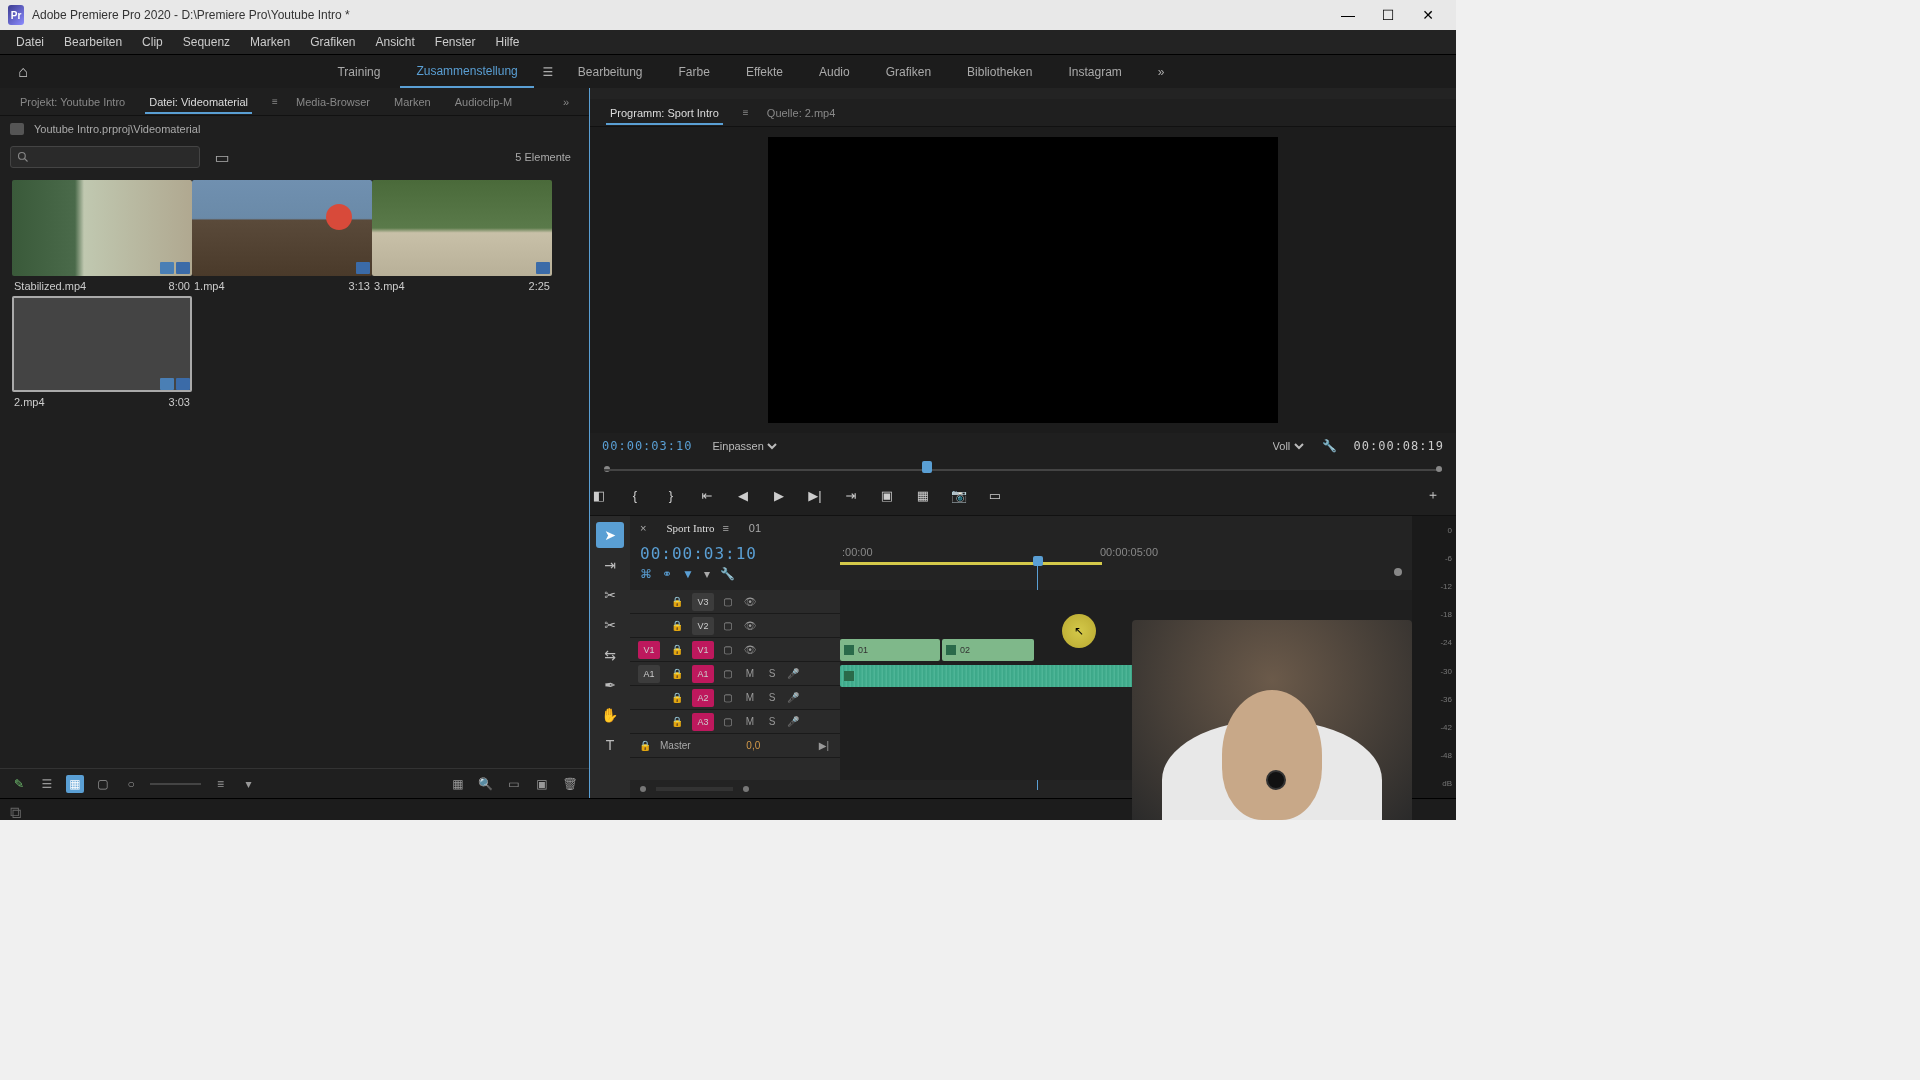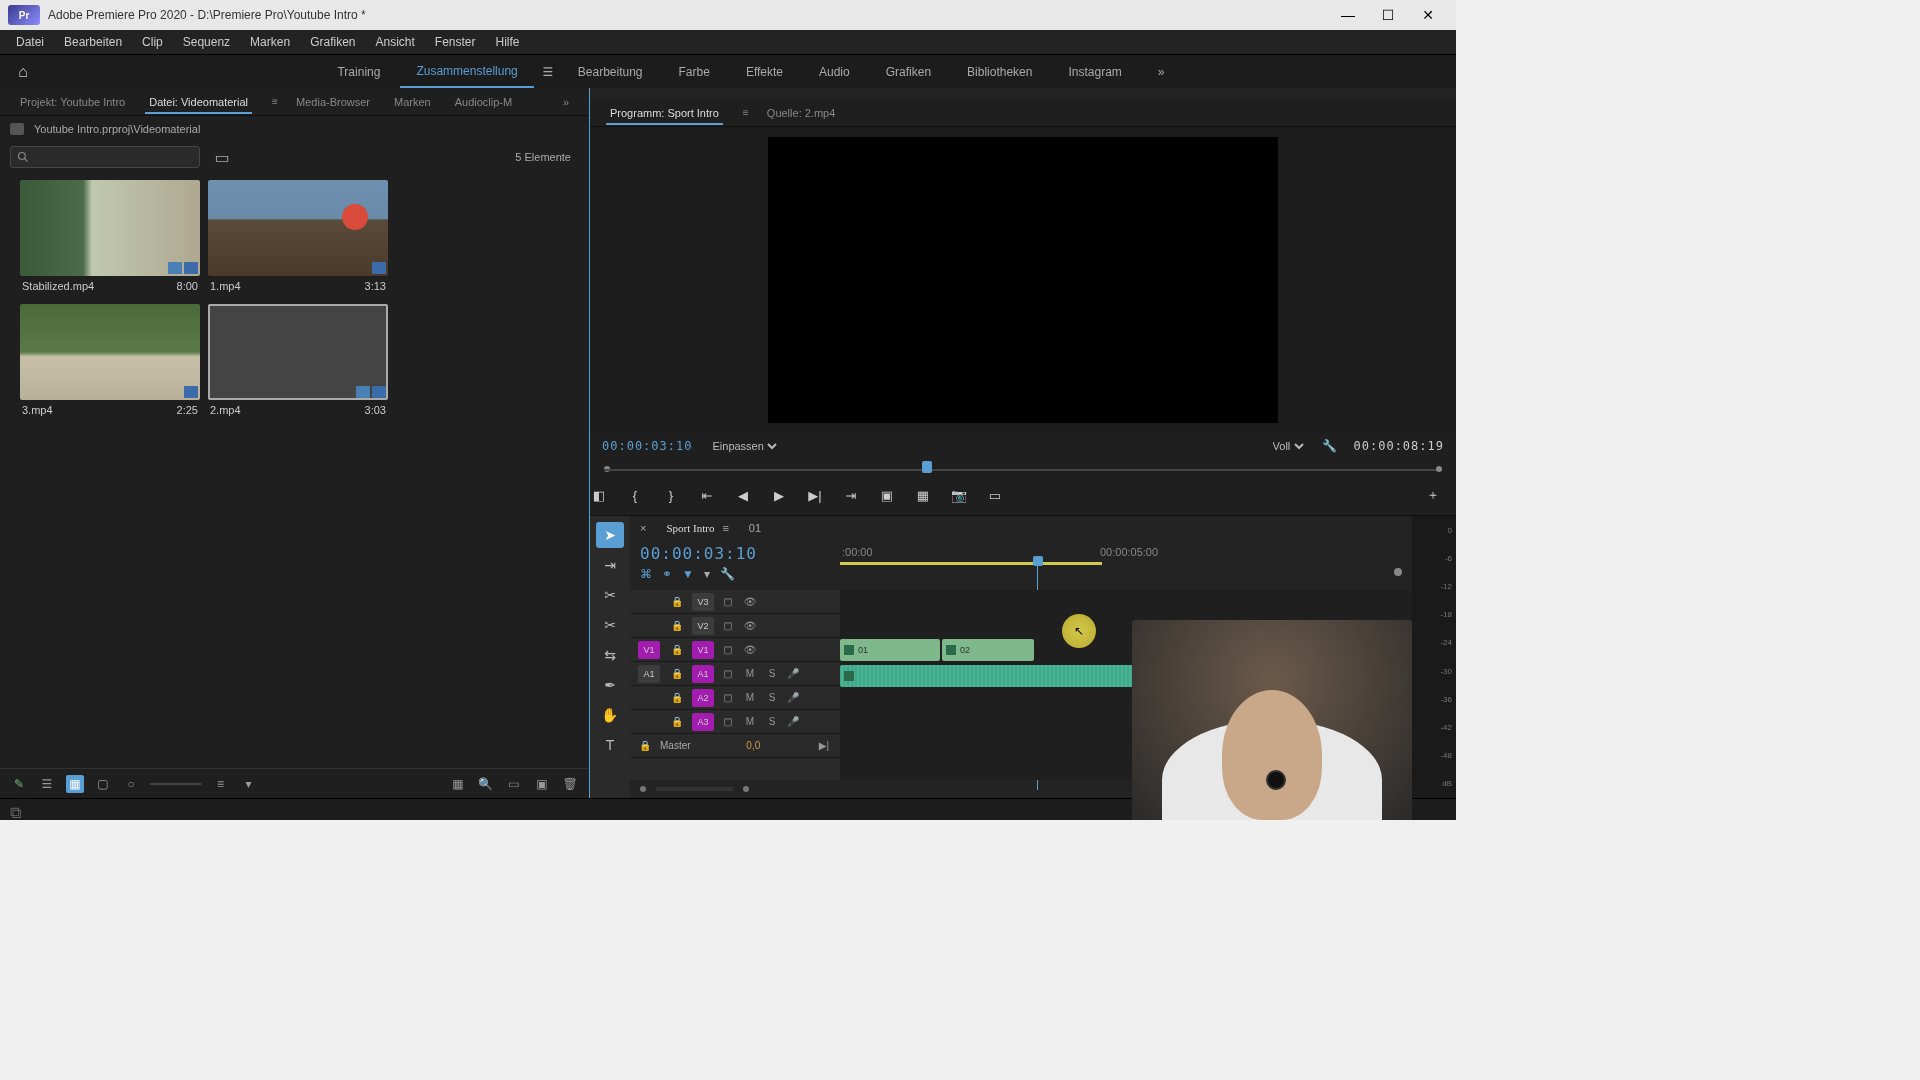--- a/index.html
+++ b/index.html
@@ -1,19 +1,19 @@
 <!DOCTYPE html>
 <html><head>
 <meta charset="utf-8">
 <style>
 * { margin: 0; padding: 0; box-sizing: border-box; font-family: 'Segoe UI', Arial, sans-serif; }
 body { background: #f0f0f0; width: 1920px; height: 1080px; overflow: hidden; }
 .window { width: 1456px; height: 820px; background: #232323; position: relative; }
 .titlebar { height: 30px; background: #e8e8e8; display: flex; align-items: center; padding: 0 8px; font-size: 12px; color: #333; }
-.titlebar .pr-icon { width: 32px; height: 20px; background: linear-gradient(135deg,#3b3b8f,#8c8cff); border-radius: 3px; display: flex; align-items: center; justify-content: center; font-size: 10px; font-weight: bold; color: #fff; margin-right: 8px; }
+.titlebar .pr-icon { width: 16px; height: 20px; background: linear-gradient(135deg,#3b3b8f,#8c8cff); border-radius: 3px; display: flex; align-items: center; justify-content: center; font-size: 10px; font-weight: bold; color: #fff; margin-right: 8px; }
 .titlebar .spacer { flex: 1; }
 .titlebar button { width: 40px; height: 30px; border: none; background: transparent; font-size: 14px; cursor: pointer; }
 .menubar { height: 24px; background: #232323; display: flex; align-items: center; padding: 0 6px; font-size: 12px; color: #ccc; }
 .menubar span { padding: 0 10px; cursor: pointer; }
 .workspace-bar { height: 34px; background: #1c1c1c; display: flex; align-items: center; padding: 0 10px; font-size: 12px; color: #aaa; border-top: 1px solid #000; }
 .workspace-bar .home-icon { width: 26px; height: 26px; display: flex; align-items: center; justify-content: center; margin-right: 20px; cursor: pointer; color: #ccc; font-size: 16px; }
 .workspace-bar span.tab { padding: 8px 16px; cursor: pointer; }
 .workspace-bar span.tab.active { color: #5a9fd4; border-bottom: 2px solid #5a9fd4; }
 .workspace-bar .tab-menu { width: 20px; text-align: center; cursor: pointer; }
 .main { display: flex; height: calc(100% - 30px - 24px - 34px - 22px); }
@@ -24,21 +24,21 @@
 .panel-tabs span.active { color: #ddd; }
 .panel-tabs span.active::after { content: ''; position: absolute; left: 8px; right: 8px; bottom: -6px; height: 2px; background: #5a9fd4; }
 .panel-tabs .tab-more { width: 12px; font-size: 10px; }
 .bin-header { height: 26px; display: flex; align-items: center; padding: 0 10px; font-size: 11px; color: #aaa; gap: 10px; }
 .bin-header .bin-icon { width: 14px; height: 12px; background: #555; border-radius: 2px; }
 .search-row { height: 30px; display: flex; align-items: center; padding: 0 10px; gap: 10px; }
 .search-box { width: 190px; height: 22px; background: #2a2a2a; border: 1px solid #444; border-radius: 3px; display: flex; align-items: center; padding: 0 6px; }
 .search-box svg { fill: #888; }
 .folder-btn { width: 24px; height: 20px; display: flex; align-items: center; justify-content: center; cursor: pointer; color: #aaa; }
 .item-count { flex: 1; text-align: right; font-size: 11px; color: #aaa; padding-right: 8px; }
-.bin-grid { flex: 1; padding: 8px 20px; display: flex; flex-wrap: wrap; gap: 8px; align-content: flex-start; overflow: hidden; }
+.bin-grid { flex: 1; padding: 8px 12px; display: flex; flex-wrap: wrap; gap: 0; align-content: flex-start; overflow: hidden; }
 .clip { width: 180px; display: flex; flex-direction: column; }
 .clip.selected .thumb { outline: 2px solid #aaa; outline-offset: -2px; background: #444; }
 .thumb { width: 100%; height: 96px; background-size: cover; background-position: center; position: relative; border-radius: 2px; }
 .thumb .badges { position: absolute; bottom: 2px; right: 2px; display: flex; gap: 2px; }
 .thumb .badge { width: 14px; height: 12px; background: #4a7fb5; border-radius: 1px; }
 .thumb .badge.a { background: #4a7fb5; }
 .thumb .badge.v { background: #3b6ba8; }
 .clip-label { display: flex; justify-content: space-between; font-size: 11px; color: #ccc; padding: 4px 2px; }
 .bin-footer { height: 30px; display: flex; align-items: center; padding: 0 10px; gap: 10px; border-top: 1px solid #333; }
 .bin-footer .tool { width: 18px; height: 18px; display: flex; align-items: center; justify-content: center; color: #999; cursor: pointer; font-size: 12px; }
@@ -74,21 +74,21 @@
 .tl-icons .ic { cursor: pointer; }
 .tl-ruler { flex: 1; position: relative; }
 .tl-ruler .tick { position: absolute; font-size: 11px; color: #888; top: 6px; }
 .tl-ruler .playhead { position: absolute; top: 16px; width: 10px; height: 10px; background: #5a9fd4; left: 193px; border-radius: 2px; }
 .tl-ruler .playline { position: absolute; top: 26px; bottom: -200px; left: 197px; width: 1px; background: #5a9fd4; }
 .tl-ruler .yellow-bar { position: absolute; left: 0; right: 310px; top: 22px; height: 3px; background: #d4c94a; }
 .tracks-area { flex: 1; display: flex; overflow: hidden; position: relative; }
 .track-headers { width: 210px; background: #2a2a2a; }
 .track-row { height: 24px; display: flex; align-items: center; gap: 6px; padding: 0 8px; font-size: 10px; color: #ccc; border-bottom: 1px solid #1a1a1a; }
 .track-row .pill { width: 22px; height: 18px; background: #3c3c3c; border-radius: 2px; display: flex; align-items: center; justify-content: center; font-size: 9px; }
-.track-row .pill.blue { background: #a21caf; }
+.track-row .pill.blue { background: #be185d; }
 .track-row .pill.src { margin-right: 4px; }
 .track-row .tg { width: 16px; height: 16px; display: flex; align-items: center; justify-content: center; font-size: 10px; color: #999; }
 .track-row.master { font-size: 10px; color: #aaa; }
 .track-row.master .val { color: #d49a4a; margin-left: auto; }
 .track-content { flex: 1; position: relative; background: #1f1f1f; }
 .clip-bar { position: absolute; height: 22px; border-radius: 2px; display: flex; align-items: center; font-size: 9px; padding: 0 4px; color: #333; }
 .clip-bar.video { background: #7fb88a; top: 49px; }
 .clip-bar.audio { background: #52b89a; top: 75px; }
 .clip-bar .fx { width: 10px; height: 10px; background: #2a6a4a; margin-right: 4px; }
 .tl-scroll { height: 18px; display: flex; align-items: center; padding: 0 10px; gap: 10px; }

